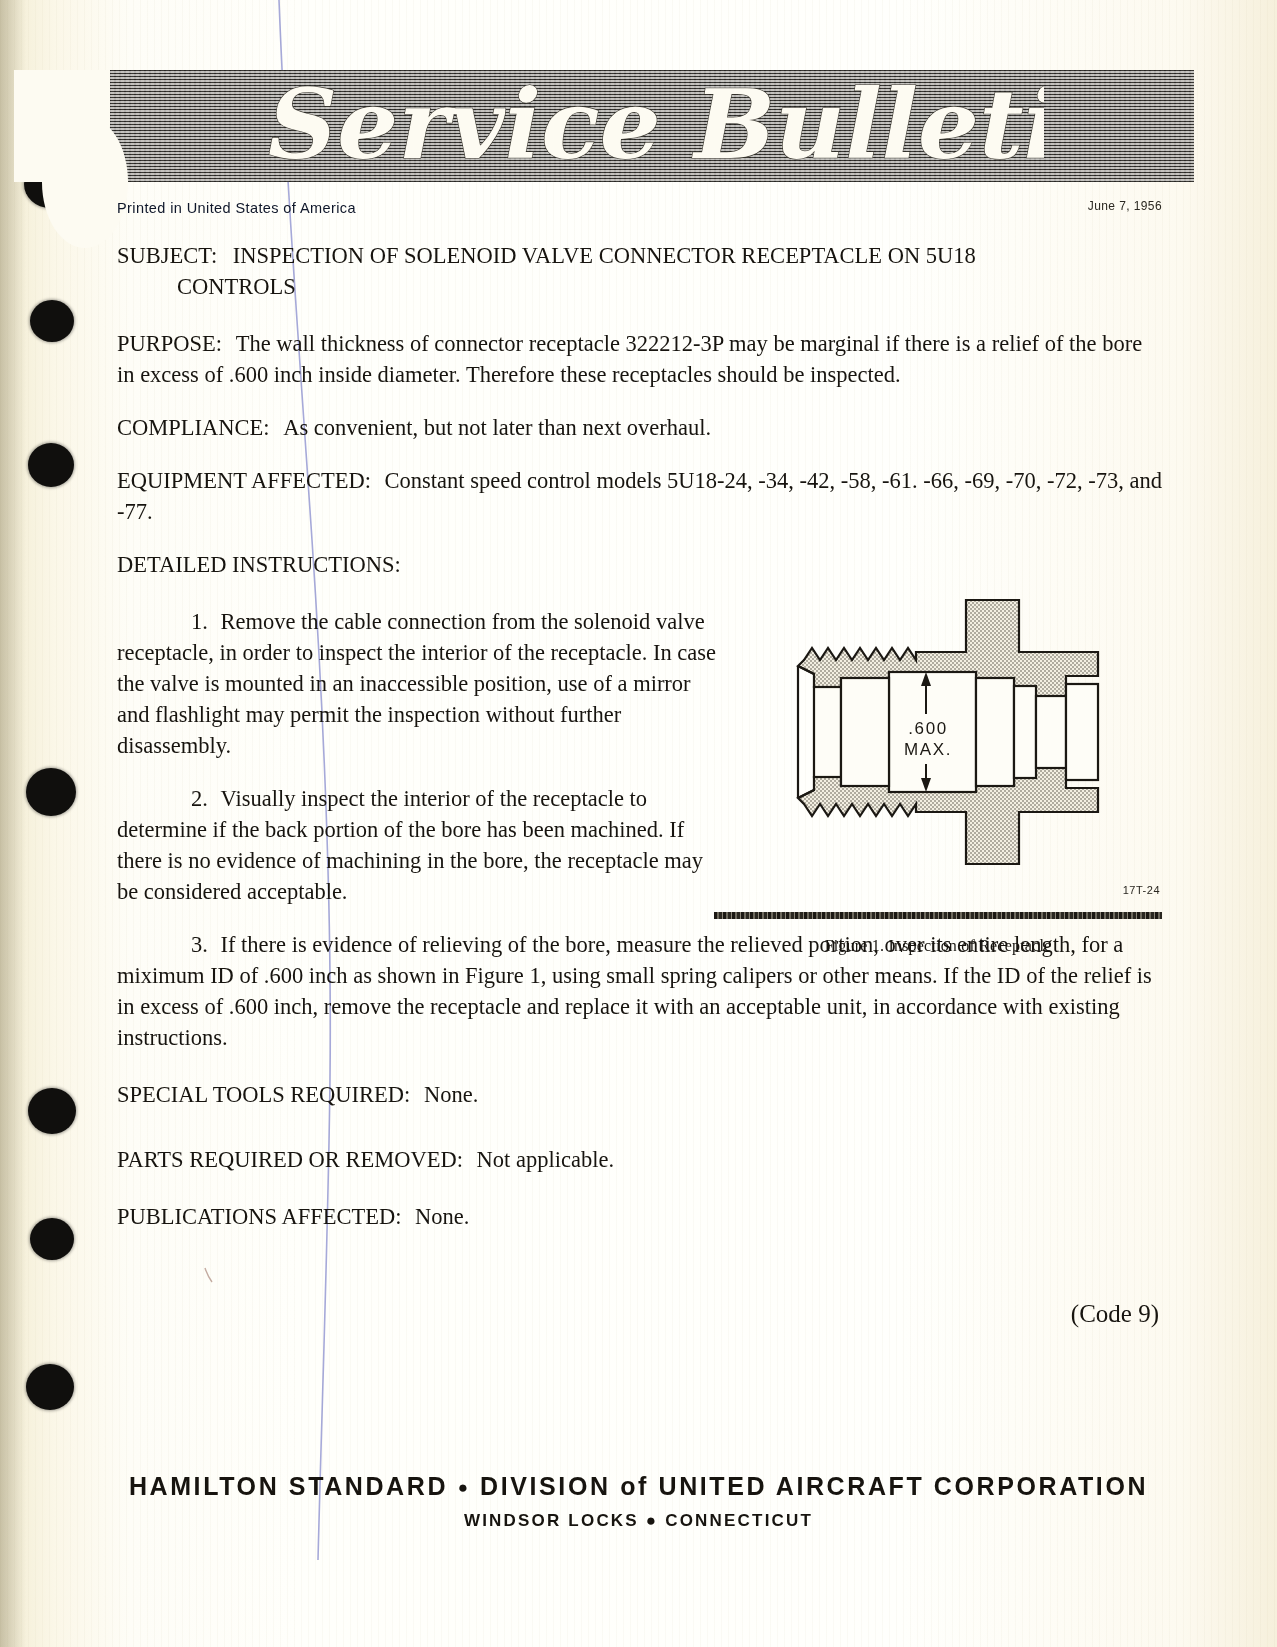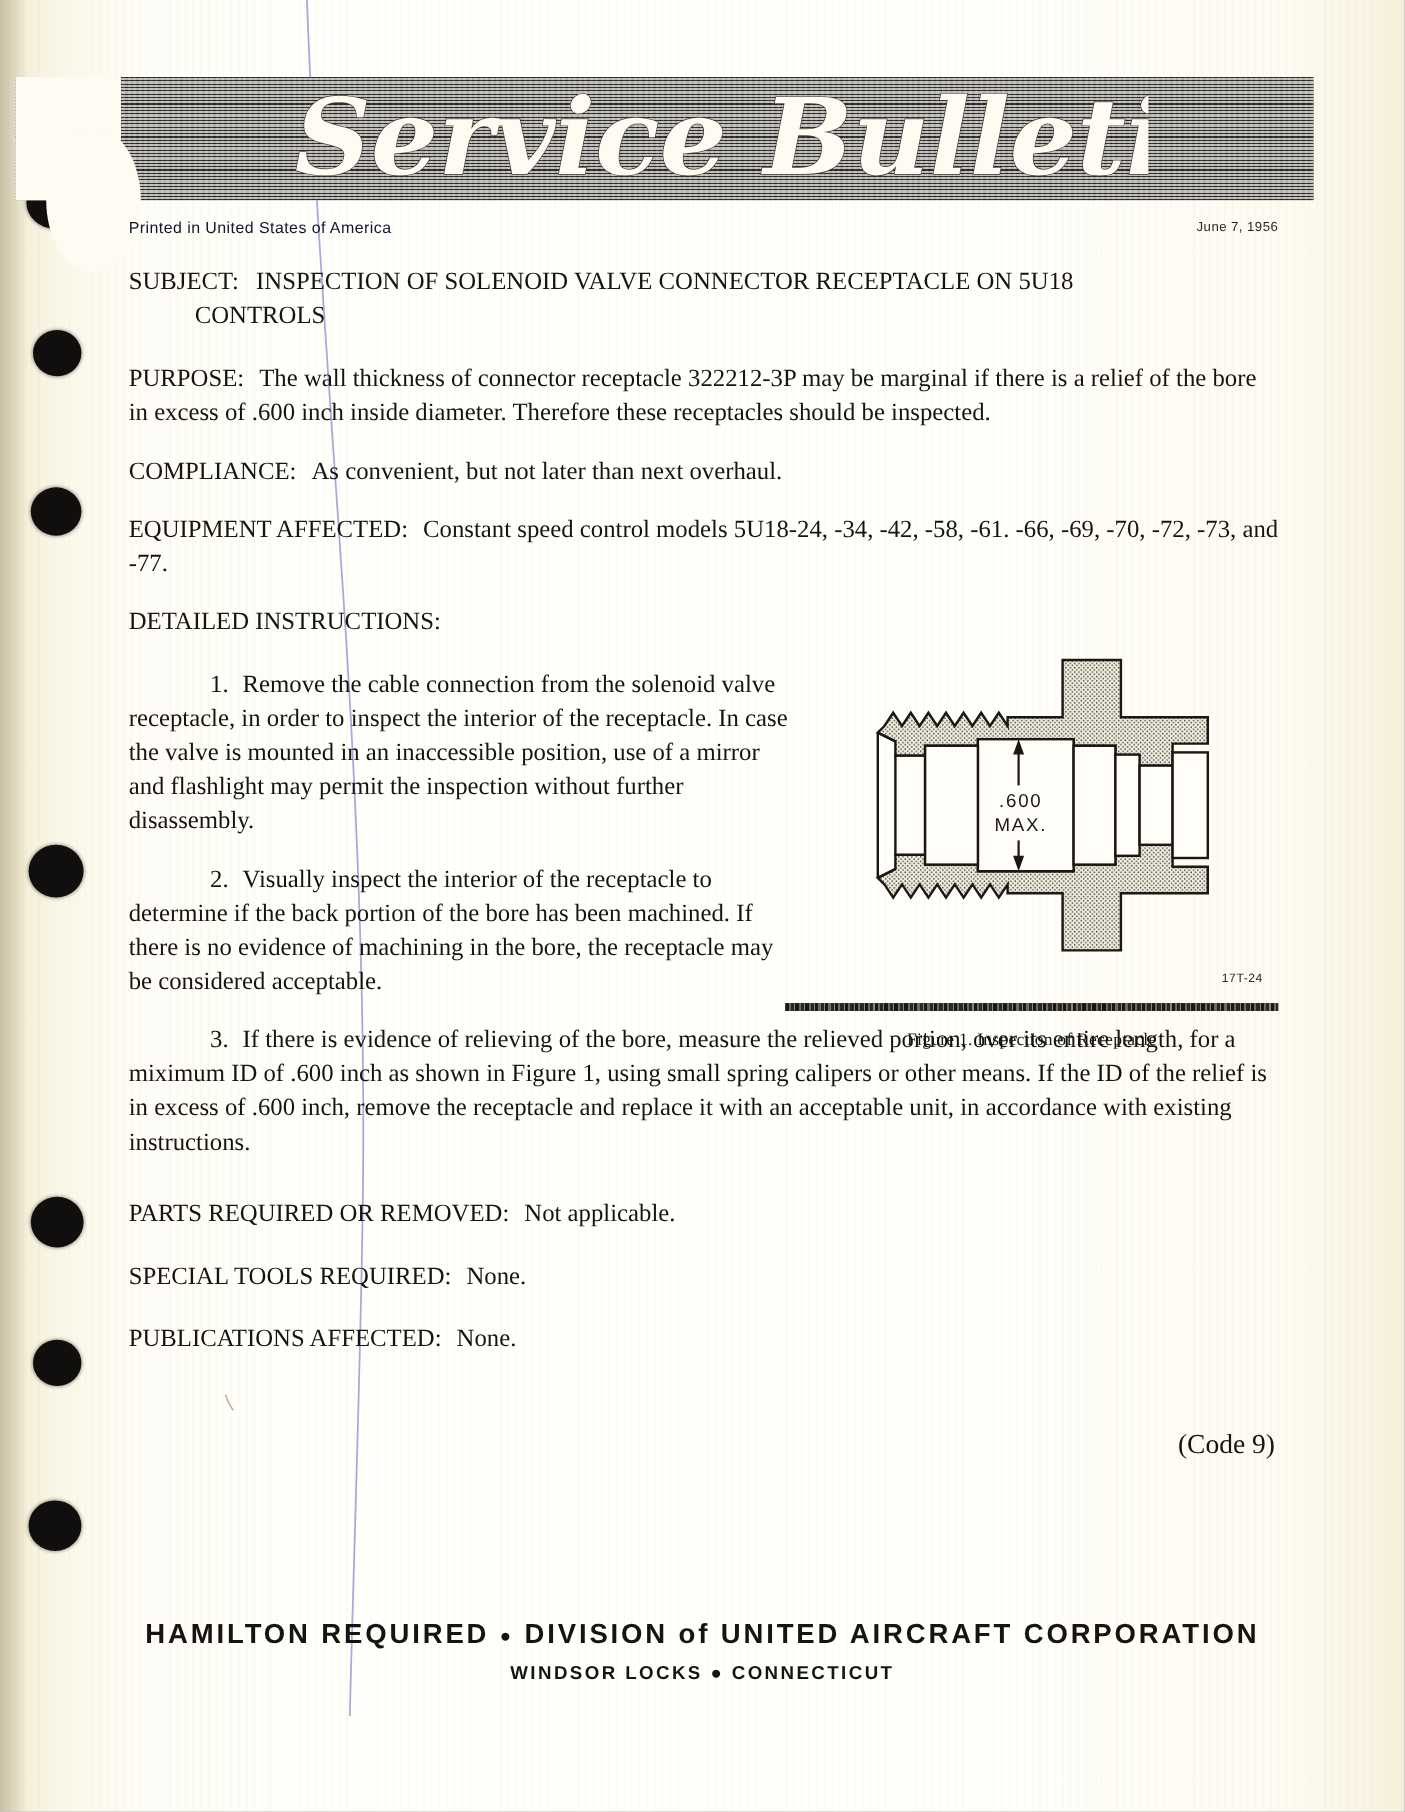--- a/index.html
+++ b/index.html
@@ -195,21 +195,21 @@
   }
   .fig-rule {
     width: 448px; height: 7px;
     background-image:
       repeating-linear-gradient(90deg, #1b1813 0px, #1b1813 3px, #6e6a5e 3px, #6e6a5e 5px, #2a2720 5px, #2a2720 8px, #8b8679 8px, #8b8679 9px);
     background-color: #24211b;
     margin-top: 4px;
   }
   .fig-num {
     position: absolute;
-    right: 14px; bottom: 12px;
+    right: 2px; bottom: 12px;
     font-family: "Liberation Sans", sans-serif;
     font-size: 11px;
     letter-spacing: 0.5px;
     color: #2a2720;
   }
   .fig-caption {
     margin-top: 18px;
     text-align: center;
     font-size: 16px;
     letter-spacing: 0.2px;
@@ -322,28 +322,28 @@
           <span style="display:inline-block;width:7px"></span><span>Visually inspect the interior of the receptacle to determine if the back portion of the bore has been machined.  If there is no evidence of machining in the bore, the receptacle may be considered acceptable.</span>
         </div>
       </div>
 
       <div class="fullwidth" style="margin-top:2px">
         <span style="display:inline-block;width:74px"></span><span>3.</span>
         <span style="display:inline-block;width:7px"></span><span>If there is evidence of relieving of the bore, measure the relieved portion, over its entire length, for a miximum ID of  .600 inch as shown in Figure 1, using small spring calipers or other means.  If the ID of the relief is in excess of .600 inch, remove the receptacle and replace it with an acceptable unit, in accordance with existing instructions.</span>
       </div>
     </div>
 
+    <div class="blk" style="margin-top:26px">
+      <span>SPECIAL TOOLS REQUIRED:</span>
+      <span style="display:inline-block;width:8px"></span><span>None.</span>
+    </div>
+
     <div class="blk" style="margin-top:34px">
       <span>PARTS REQUIRED OR REMOVED:</span>
       <span style="display:inline-block;width:8px"></span><span>Not applicable.</span>
-    </div>
-
-    <div class="blk" style="margin-top:26px">
-      <span>SPECIAL TOOLS REQUIRED:</span>
-      <span style="display:inline-block;width:8px"></span><span>None.</span>
     </div>
 
     <div class="blk" style="margin-top:26px">
       <span>PUBLICATIONS AFFECTED:</span>
       <span style="display:inline-block;width:8px"></span><span>None.</span>
     </div>
 
   </div>
 
   <div class="figure">
@@ -399,20 +399,20 @@
 
     <div class="fig-rule"></div>
 
     <div class="fig-caption">Figure 1.  Inspection of Receptacle</div>
   </div>
 
   <div class="code">(Code 9)</div>
 
   <div class="footer">
     <div class="footer-1">
-      <span>HAMILTON REQUIRED</span>
+      <span>HAMILTON STANDARD</span>
       <span class="dotsep">●</span>
       <span>DIVISION of UNITED AIRCRAFT CORPORATION</span>
     </div>
     <div class="footer-2">WINDSOR LOCKS ● CONNECTICUT</div>
   </div>
 
 </div>
 
 </body></html>

